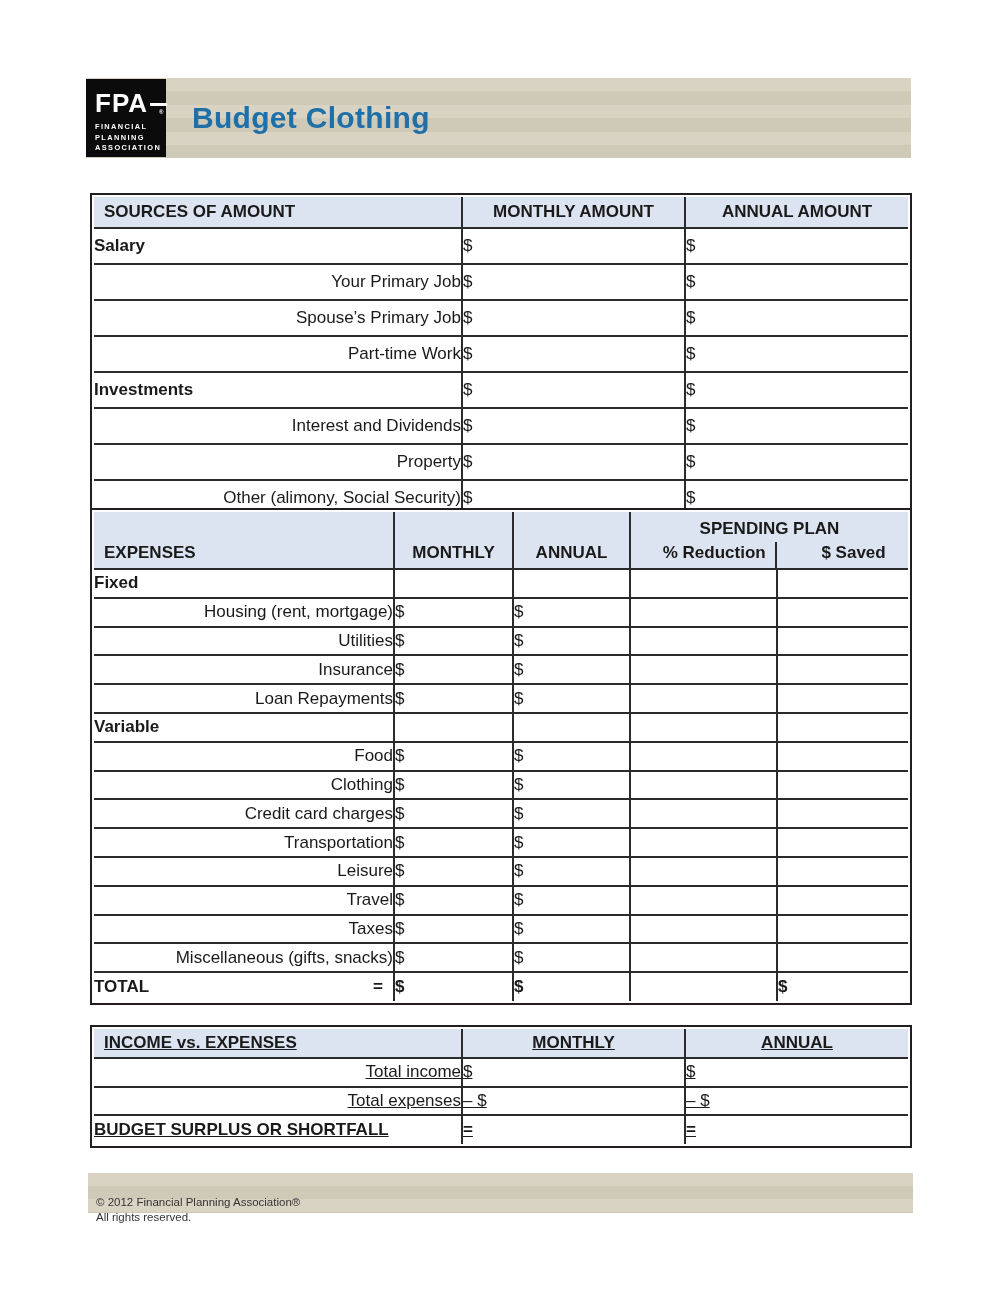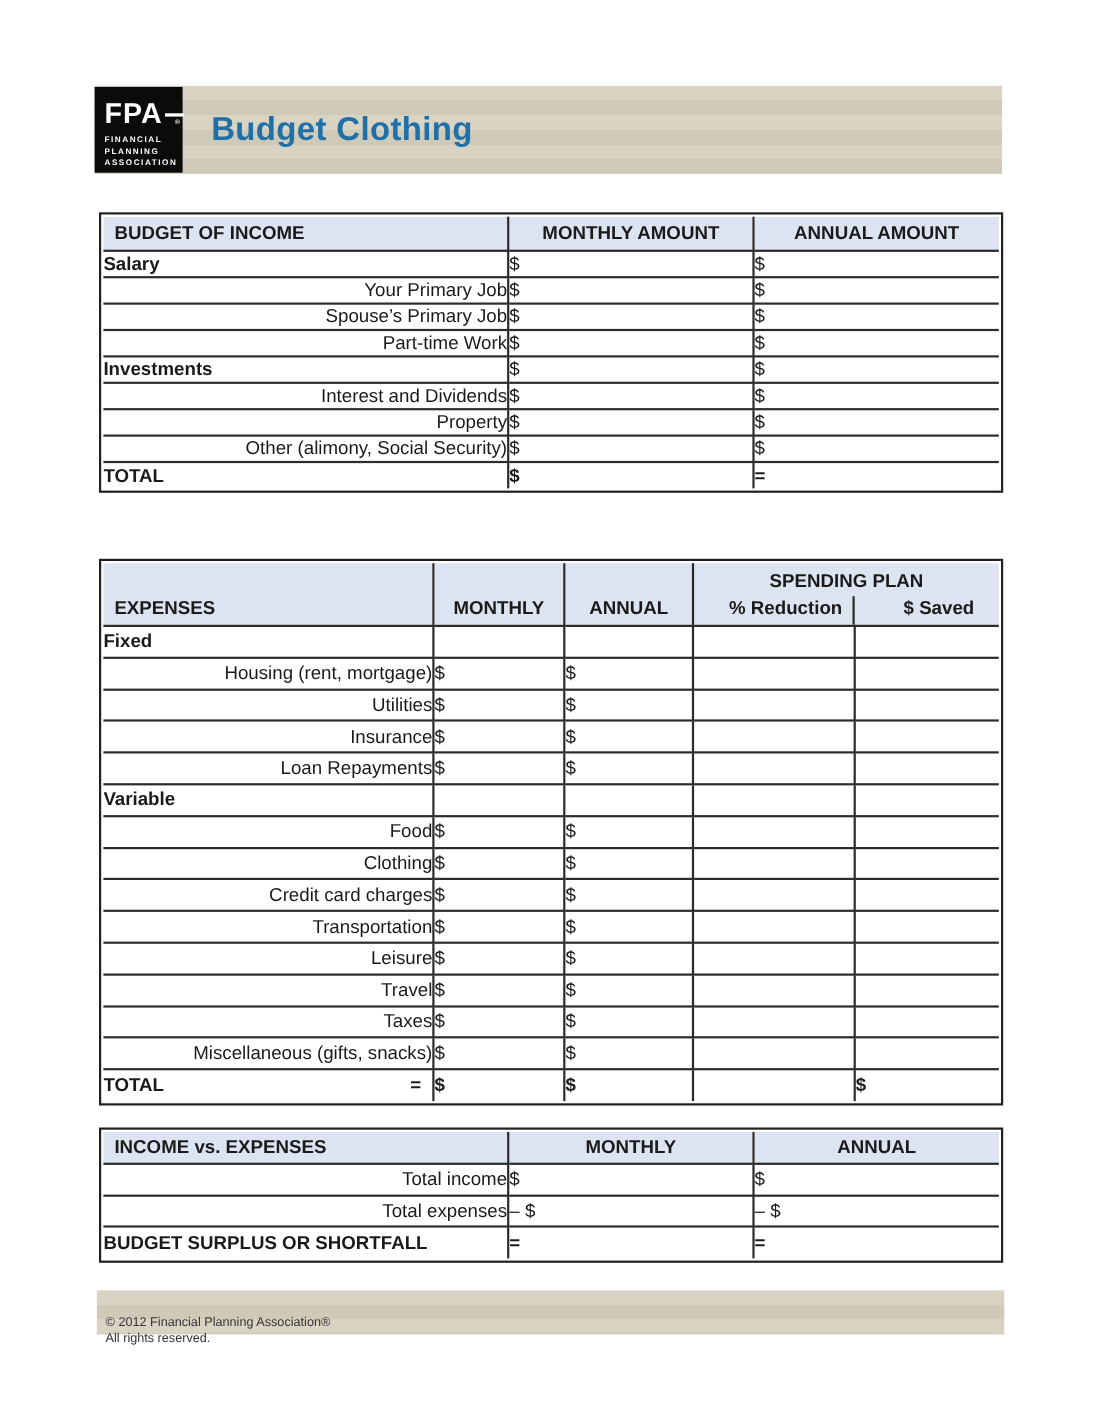--- a/index.html
+++ b/index.html
@@ -48,35 +48,35 @@
   .tbl thead th.lft { text-align:left; padding-left:10px; }
 
   .lbl { text-align:left; padding-left:10px; }
   .ind { padding-left:28px;text-align:right; }
   .b   { font-weight:bold; }
   .val { padding-left:12px; }
   tr.total td { font-weight:bold; }
 
   #t1 { top:193px; }
   #t1 thead tr { height:31px; }
-  #t1 tbody tr { height:24px;margin-top:30px; }
+  #t1 tbody tr { height:36px;margin-top:30px; }
 
   #t2 { top:508px; }
   #t2 thead tr { height:57px; }
   #t2 tbody tr { height:28.8px; }
   #t2 thead th { vertical-align:bottom; padding-bottom:5px; }
   .sp-head { padding-bottom:0 !important; }
   .sp-title { text-align:center; padding-bottom:3px; }
   .sp-sub { display:flex; align-items:flex-end; }
   .sp-sub .cell { text-align:center; padding-bottom:5px;padding-left:22px; }
   .sp-red { width:145px; }
   .sp-div { width:2px; height:26px; background:#2b2b2b; }
   .sp-sav { width:129px; }
 
-  #t3 { top:1025px; }
+  #t3 { top:1025px;text-decoration:underline; }
   #t3 thead tr { height:29px; }
   #t3 tbody tr { height:28.7px; }
   .v30 { padding-left:30px; }
   .v14 { padding-left:14px; }
   .v22 { padding-left:22px; }
 
   .total-split { display:flex; justify-content:space-between; padding-right:10px; }
 
   
   .footer {
@@ -110,21 +110,21 @@
 
   <div class="tbl" id="t1">
     <table>
       <colgroup>
           <col style="width:368px">
           <col style="width:223px">
           <col style="width:223px">
         </colgroup>
       <thead>
         <tr>
-          <th class="lft">BUDGET OF INCOME</th>
+          <th class="lft">SOURCES OF AMOUNT</th>
           <th>MONTHLY AMOUNT</th>
           <th>ANNUAL AMOUNT</th>
         </tr>
       </thead>
       <tbody>
         <tr>
           <td class="lbl b">Salary</td>
           <td class="val">$</td>
           <td class="val">$</td>
         </tr>

